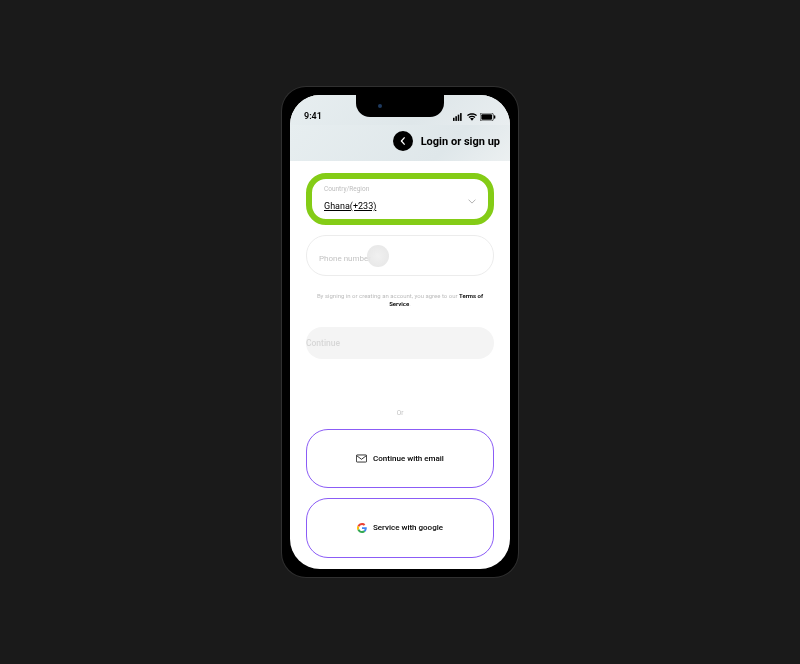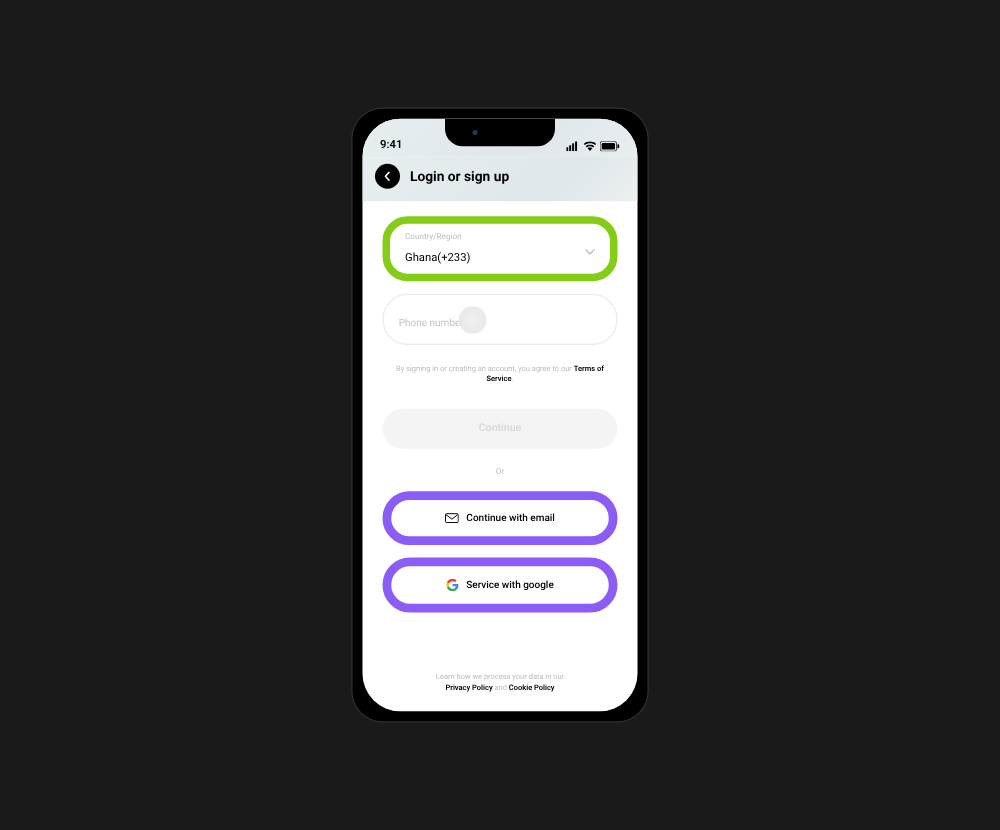--- a/index.html
+++ b/index.html
@@ -61,20 +61,21 @@
     font-weight: 600;
     color: #000;
   }
   .status-right { display: flex; align-items: center; gap: 3px; }
   .header {
     background: linear-gradient(135deg, #e7eef0 0%, #dfe7ea 70%, #ecf0f1 100%);
     padding: 6px 10px 10px 10px;
     display: flex;
     align-items: center;
     gap: 8px;
+    justify-content: flex-end;
   }
   .back-btn {
     width: 20px; height: 20px;
     background: #000;
     border-radius: 50%;
     display:flex;align-items:center;justify-content:center;
     cursor:pointer;
   }
   .header-title { font-size: 11px; font-weight: 700; color:#000; }
   .content {
@@ -93,20 +94,21 @@
   }
   .field-label {
     font-size: 6.5px;
     color: #bdbdbd;
     display:block;
     margin-bottom:1px;
   }
   .field-value {
     font-size: 9px;
     color: #000;
+    text-decoration: underline;
   }
   .chevron {
     position: absolute;
     right: 12px;
     top: 50%;
     transform: translateY(-50%);
   }
   .phone-field{
     border:1px solid #ececec;
     border-radius:20px;
@@ -132,36 +134,37 @@
     color: #bcbcbc;
     text-align: center;
     line-height: 1.4;
     margin-bottom: 18px;
   }
   .legal b { color:#000; font-weight:600; }
   .continue-btn {
     background: #f4f4f4;
     color: #d7d7d7;
     border-radius: 20px;
-    text-align:center;
+    text-align:left;
     padding: 11px 0;
     font-size: 8.5px;
     font-weight: 500;
     margin-bottom: 14px;
   }
   .or {
     text-align:center;
     font-size:6.5px;
     color:#c0c0c0;
     margin-bottom:12px;
+    margin-top:36px;
   }
   .alt-btn {
-    border:7px solid #8b5cf6;
+    border:1px solid #8b5cf6;
     border-radius:22px;
-    padding:10px 0;
+    padding:24px 0;
     display:flex;
     align-items:center;
     justify-content:center;
     gap:6px;
     font-size:8px;
     font-weight:500;
     color:#000;
     margin-bottom:10px;
     cursor:pointer;
   }

